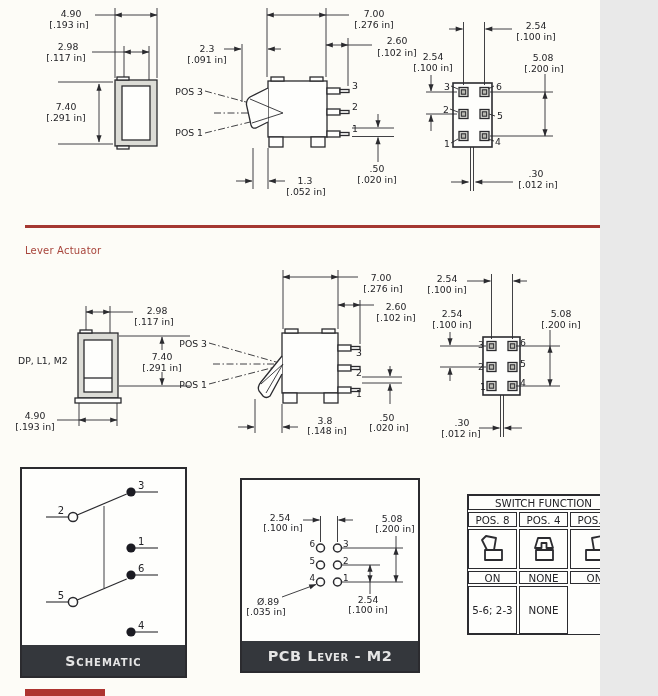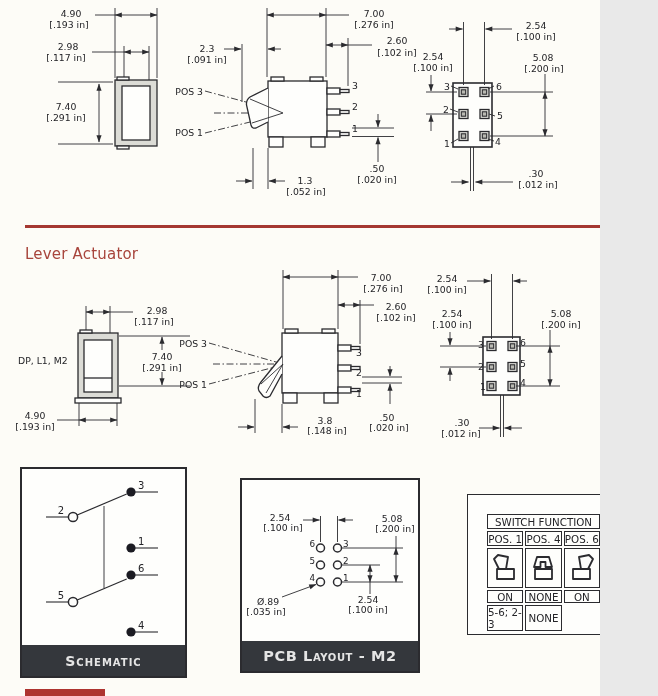--- a/index.html
+++ b/index.html
@@ -17,28 +17,28 @@
   .dd{stroke:#2b2b2f;stroke-width:0.9;fill:none;stroke-dasharray:7 2.5 1.5 2.5;}
   .arr{marker-end:url(#arw);}
   .arr2{marker-start:url(#arw);marker-end:url(#arw);}
   .padO{fill:#e6e6e0;stroke:#2b2b2f;stroke-width:1.3;}
   .padI{fill:#b9b9b2;stroke:#2b2b2f;stroke-width:1.1;}
   .dot{fill:#1b1b22;}
   .opn{fill:#fefefc;stroke:#2b2b2f;stroke-width:1.5;}
   .pcbc{fill:#fefefc;stroke:#2b2b2f;stroke-width:1.5;}
   .ic{fill:#fefefc;stroke:#2b2b2f;stroke-width:1.8;stroke-linejoin:round;}
   .divider{position:absolute;left:25px;top:225px;width:632px;height:3px;background:#a53832;}
-  .heading{position:absolute;left:25px;top:245px;font-size:15px;letter-spacing:.2px;color:#a8453c;}
+  .heading{position:absolute;left:25px;top:245px;font-size:10px;letter-spacing:.2px;color:#a8453c;}
   .box{position:absolute;border:2px solid #2b2b2f;background:#fefefc;box-sizing:border-box;}
   .caption{position:absolute;left:0;bottom:0;width:100%;background:#34373c;color:#e5e5e5;
            display:flex;align-items:center;justify-content:center;
            font-variant:small-caps;font-weight:600;font-size:14px;letter-spacing:1px;}
   .caption.pcbcap{font-weight:700;font-size:14.5px;letter-spacing:.6px;}
   .ftable{position:absolute;left:467px;top:494px;width:153px;height:141px;border:1.5px solid #2b2b2f;
-          box-sizing:border-box;padding:19px;display:grid;grid-template-columns:1fr 1fr 1fr;
+          box-sizing:border-box;padding:0;display:grid;grid-template-columns:1fr 1fr 1fr;
           grid-template-rows:15px 15px 40px 13px auto;gap:2px;background:#fefefc;}
   .ftable .cell{border:1.4px solid #2b2b2f;display:flex;align-items:center;justify-content:center;
                 font-size:10.3px;color:#242428;}
   .ftable .hd{grid-column:1 / span 3;}
   .redbar{position:absolute;left:25px;top:689px;width:80px;height:7px;background:#ae3430;}
 </style>
 </head>
 <body>
 
 <div id="stage">
@@ -408,26 +408,26 @@
       <circle class="pcbc" cx="320.5" cy="582" r="4"></circle>
       <circle class="pcbc" cx="337.5" cy="582" r="4"></circle>
 
       <text class="sm" x="315" y="547" text-anchor="end">6</text>
       <text class="sm" x="343" y="547">3</text>
       <text class="sm" x="315" y="564" text-anchor="end">5</text>
       <text class="sm" x="343" y="564">2</text>
       <text class="sm" x="315" y="581" text-anchor="end">4</text>
       <text class="sm" x="343" y="581">1</text>
     </svg>
-    <div class="caption pcbcap" style="height:30px">PCB Layout - M2</div>
+    <div class="caption pcbcap" style="height:30px">PCB Lever - M2</div>
   </div>
 
   <div class="ftable">
     <div class="cell hd">SWITCH FUNCTION</div>
-    <div class="cell">POS. 1</div>
+    <div class="cell">POS. 8</div>
     <div class="cell">POS. 4</div>
     <div class="cell">POS. 6</div>
     <div class="cell">
       <svg width="30" height="30" viewBox="0 0 30 30">
         <path class="ic" d="M9,16 L4,6 L8,2 L18,4 L16,16 Z"></path>
         <rect class="ic" x="7" y="16" width="17" height="10"></rect>
       </svg>
     </div>
     <div class="cell">
       <svg width="30" height="30" viewBox="0 0 30 30">

